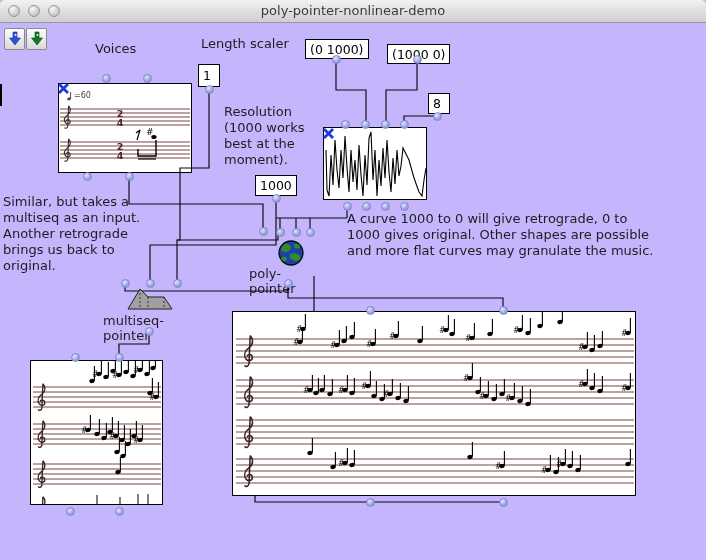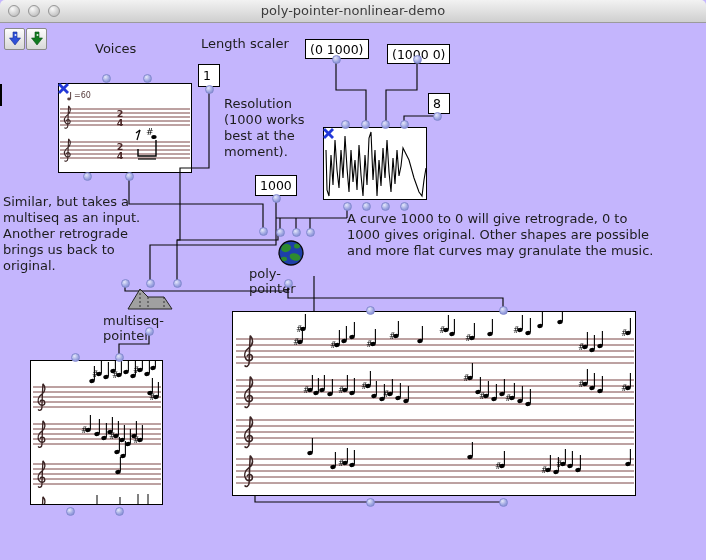--- a/index.html
+++ b/index.html
@@ -51,21 +51,21 @@
   </button>
   <button class="toolbtn" style="left:26px">
     <svg width="14" height="16" viewBox="0 0 14 16">
       <path d="M5,1 h4 v6 h3.5 L7,14 L1.5,7 H5 Z" fill="#0f7a1f" stroke="#0a4d14" stroke-width="0.6"></path>
       <circle cx="7.5" cy="4" r="1" fill="#ffffff" opacity="0.9"></circle>
     </svg>
   </button>
 
   <div class="comment" style="left:95px;top:41px">Voices</div>
   <div class="comment" style="left:201px;top:36px">Length scaler</div>
-  <div class="comment" style="left:224px;top:96px;width:92px">Resolution
+  <div class="comment" style="left:224px;top:104px;width:92px">Resolution
 (1000 works
 best at the
 moment).</div>
   <div class="comment" style="left:3px;top:194px">Similar, but takes a
 multiseq as an input.
 Another retrograde
 brings us back to
 original.</div>
   <div class="comment" style="left:347px;top:211px">A curve 1000 to 0 will give retrograde, 0 to
 1000 gives original. Other shapes are possible

